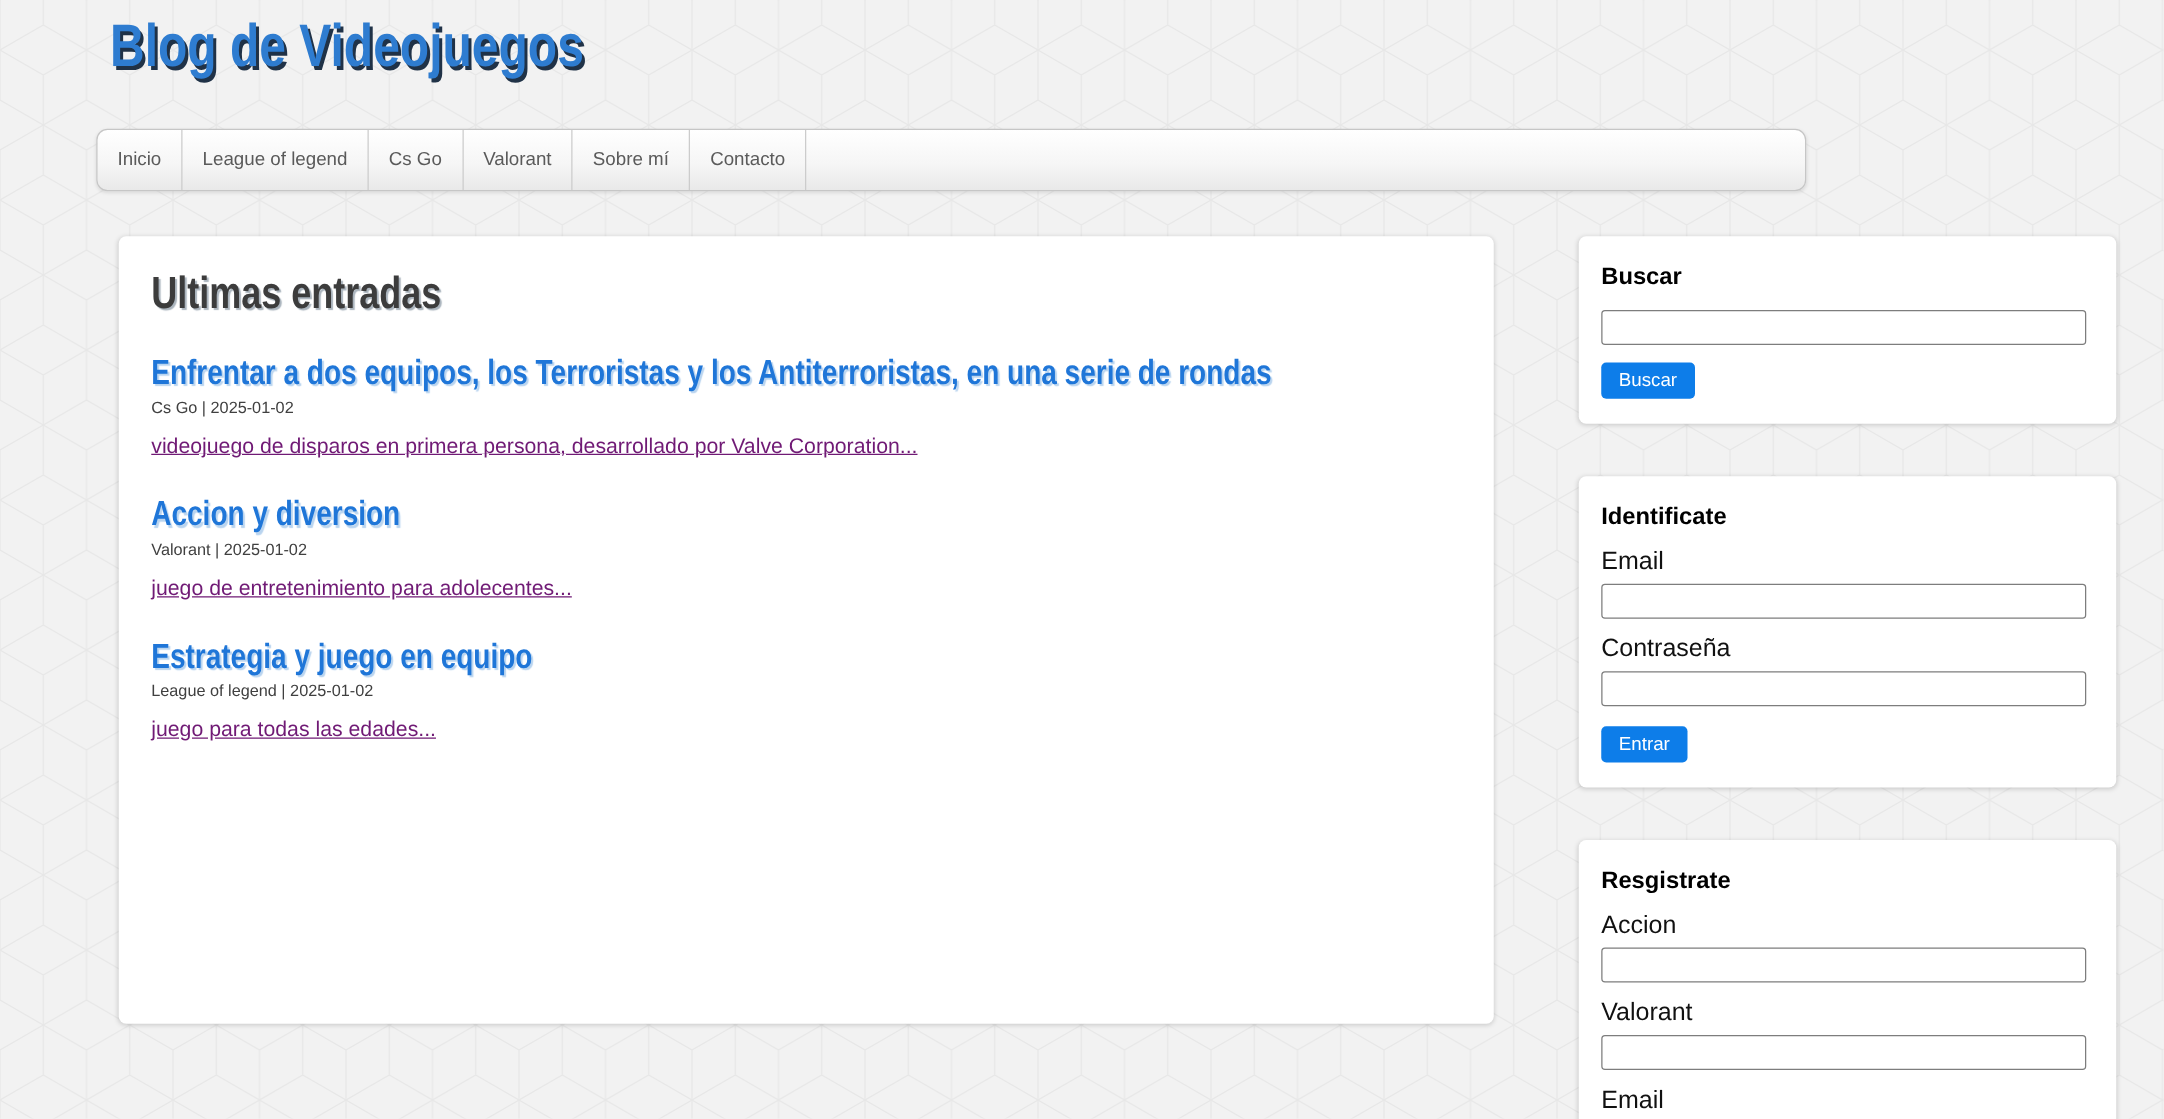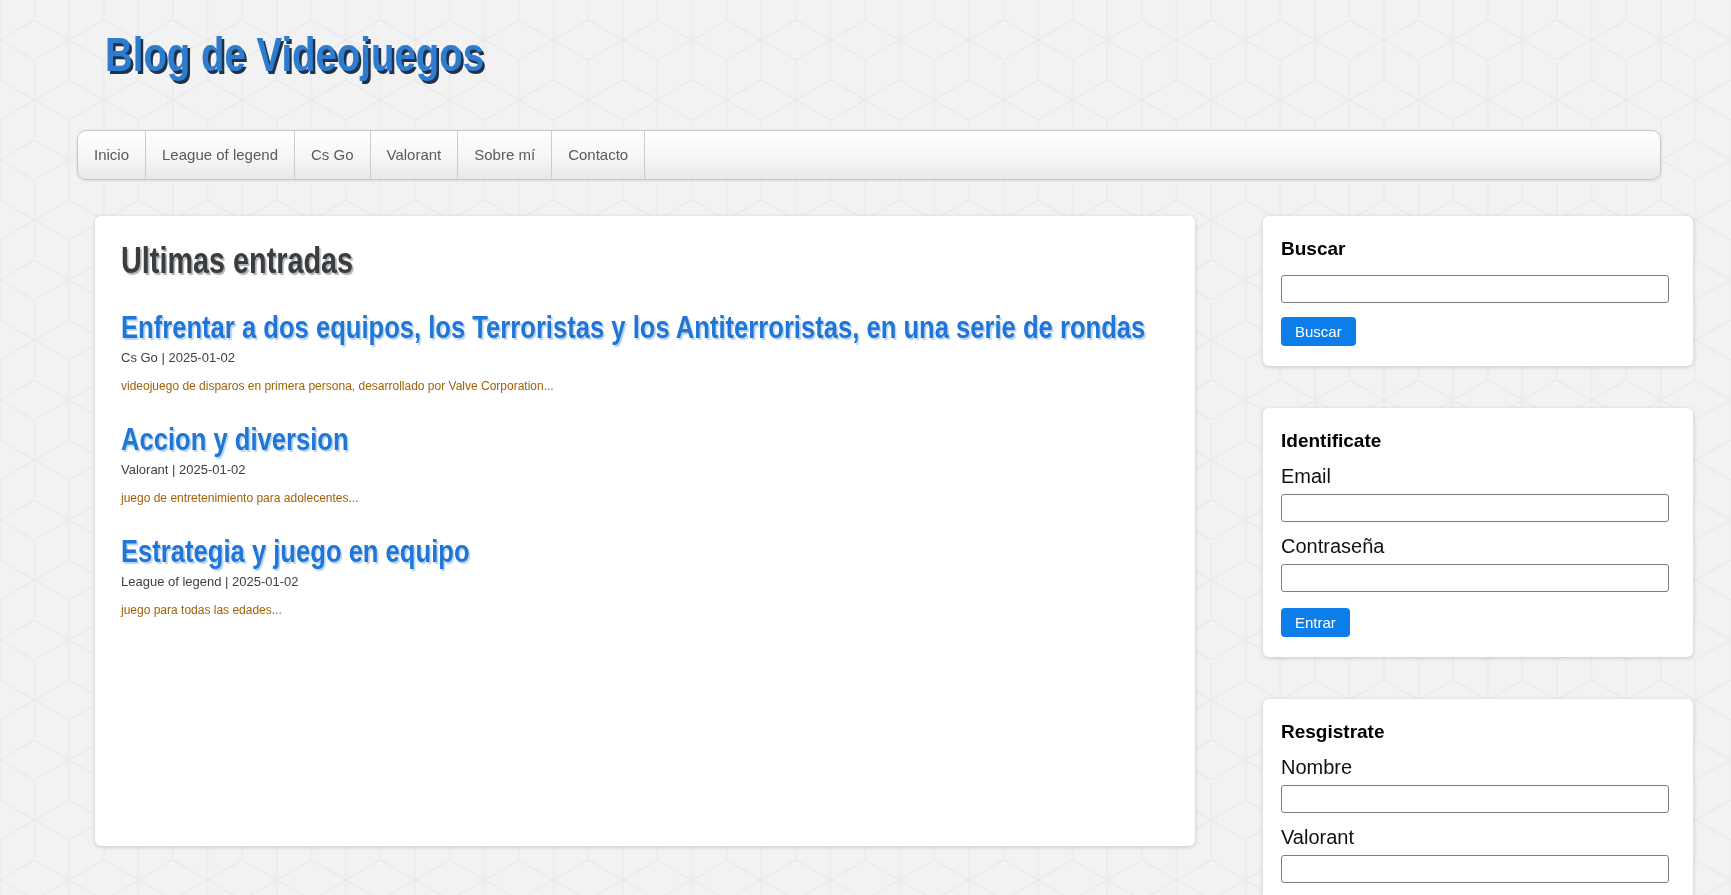--- a/index.html
+++ b/index.html
@@ -22,34 +22,34 @@
   .cond {
     display: inline-block;
     transform: scaleX(0.8);
     transform-origin: 0 60%;
     white-space: nowrap;
     font-weight: bold;
   }
 
   
   .site-title {
-    margin: 17px;
+    margin: 0;
     padding: 12px 0 0 88px;
     font-size: 48px;
     line-height: 1.1;
   }
   .site-title .cond {
     color: #2e7cd0;
     text-shadow: 3px 3px 0 #203247;
   }
 
   
   .main-nav {
-    margin: 48px 0 0 77px;
-    width: 1584px;
+    margin: 38px 0 0 77px;
+    width: 1368px;
     height: 50px;
     display: flex;
     align-items: stretch;
     background: linear-gradient(to bottom, #ffffff 0%, #f6f6f6 55%, #e9e9e9 100%);
     border: 1px solid #c6c6c6;
     border-radius: 9px;
     box-shadow: 0 1px 3px rgba(0,0,0,0.10);
     overflow: hidden;
   }
   .main-nav a {
@@ -82,37 +82,38 @@
     height: 630px;
     padding: 24px 26px;
   }
   .main-card h2 { margin: 0; font-size: 36px; line-height: 1.15; }
   .main-card h2 .cond {
     color: #3c3c3c;
     text-shadow: 2px 2px 1px #aab4bd;
   }
   .post { margin-top: 28px; }
   .post-title {
-    font-size: 32px;
+    font-size: 28px;
     line-height: 1.15;
     text-decoration: none;
   }
   .post-title .cond {
     color: #1f76d8;
     text-shadow: 2px 2px 1px #b9d4ef;
   }
   .post-meta {
     margin-top: 4px;
     font-size: 13px;
     color: #404040;
   }
   .post-excerpt {
     margin-top: 14px;
-    font-size: 12px;
-    color: #a16207;
+    font-size: 17px;
+    color: #701a75;
+    text-decoration: underline;
   }
   .view-all-wrap { text-align: center; margin-top: 56px; }
   .btn {
     display: inline-block;
     background: #0d7de9;
     color: #ffffff;
     border: none;
     border-radius: 4px;
     cursor: pointer;
     font-family: "Liberation Sans", sans-serif;
@@ -247,21 +248,21 @@
         <h3>Identificate</h3>
         <label class="field-label">Email</label>
         <input type="text" value="" style="">
         <label class="field-label">Contraseña</label>
         <input type="password" value="" style="">
         <button class="btn btn-small">Entrar</button>
       </section>
 
       <section class="card side-card register-card">
         <h3>Resgistrate</h3>
-        <label class="field-label">Nombre</label>
+        <label class="field-label">Accion</label>
         <input type="text" value="" style="">
         <label class="field-label">Valorant</label>
         <input type="text" value="" style="">
         <label class="field-label">Email</label>
         <input type="text" value="" style="">
       </section>
 
     </aside>
 
   </div>

